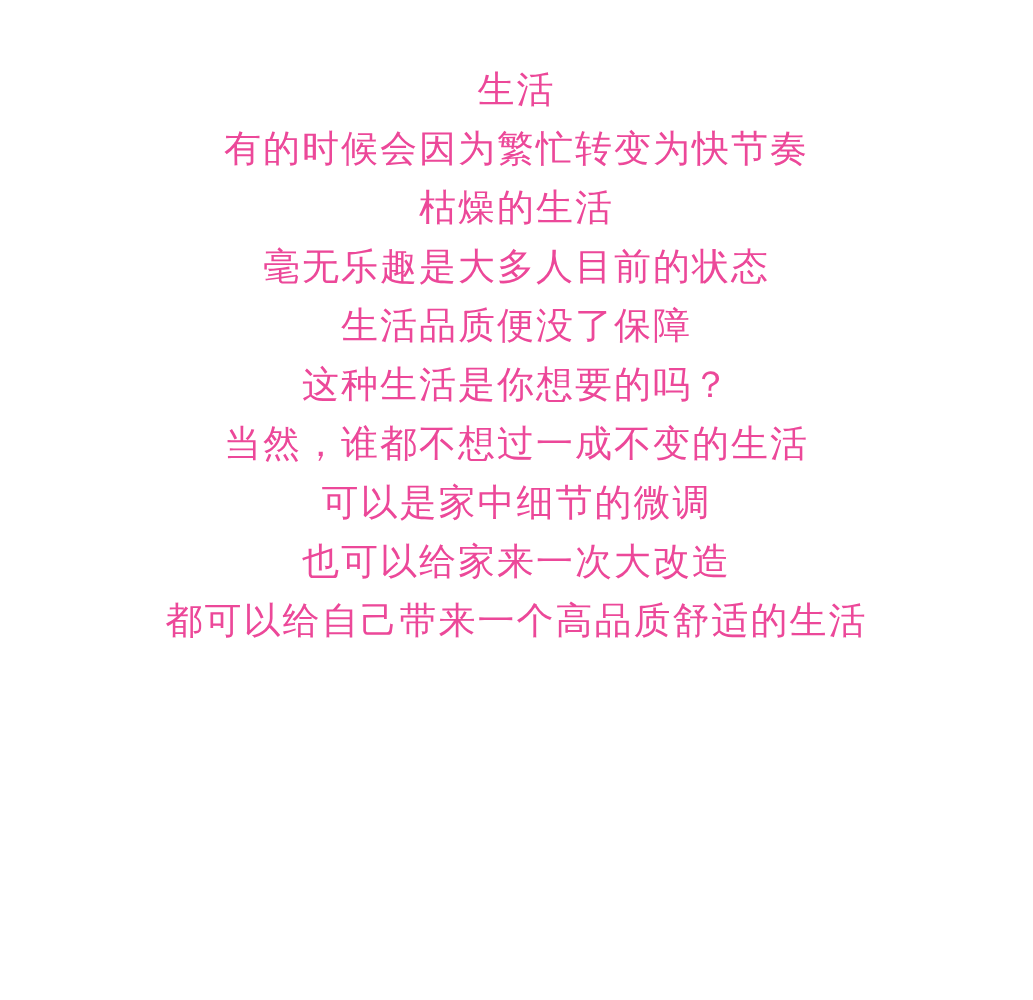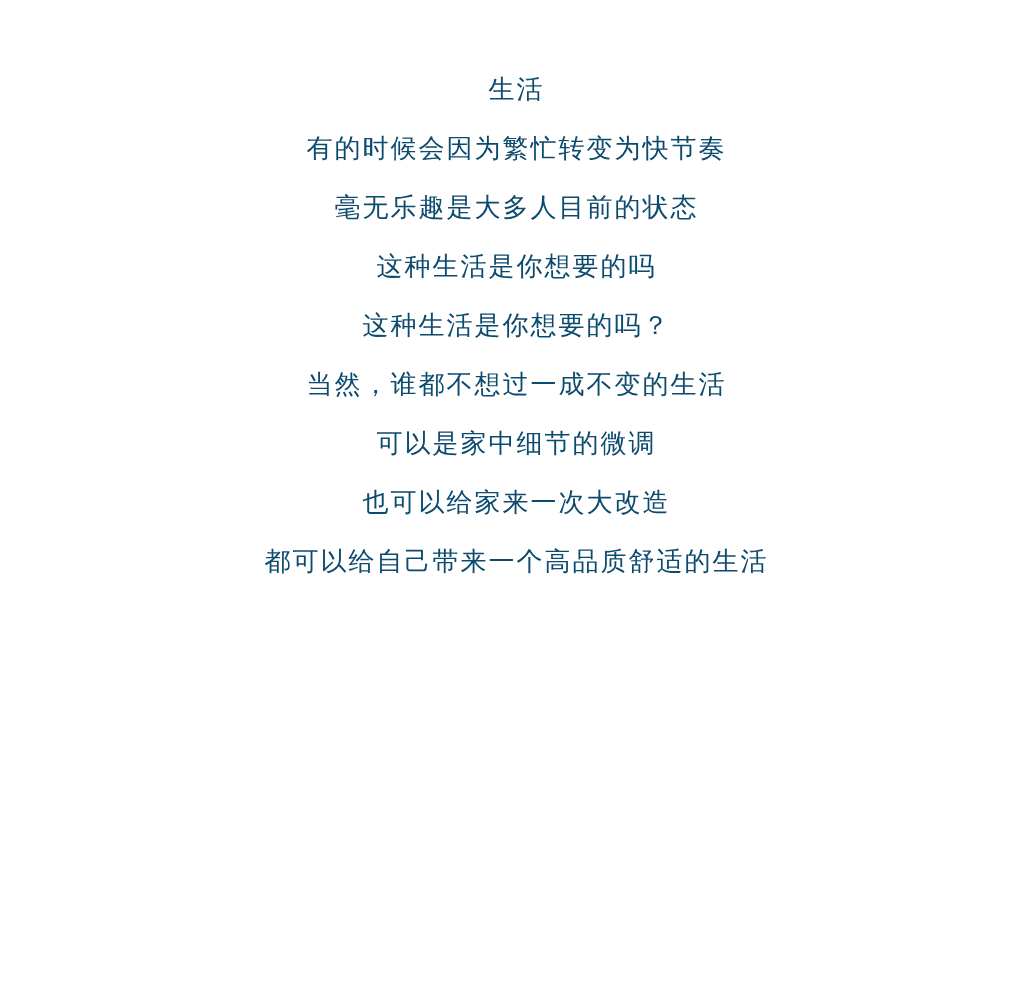--- a/index.html
+++ b/index.html
@@ -24,36 +24,37 @@
     align-items: center;
   }
   .poem {
     width: 100%;
     display: flex;
     flex-direction: column;
     align-items: center;
   }
   .line {
     text-align: center;
-    font-size: 26px;
+    font-size: 37px;
     line-height: 59px;
     letter-spacing: 2px;
-    color: #0c4a6e;
+    color: #ec4899;
     white-space: nowrap;
     font-weight: 400;
   }
 </style>
 </head>
 <body>
 
 <div class="page">
   <div class="poem">
     <div class="line">生活</div>
     <div class="line">有的时候会因为繁忙转变为快节奏</div>
+    <div class="line">枯燥的生活</div>
     <div class="line">毫无乐趣是大多人目前的状态</div>
-    <div class="line">这种生活是你想要的吗</div>
+    <div class="line">生活品质便没了保障</div>
     <div class="line">这种生活是你想要的吗？</div>
     <div class="line">当然，谁都不想过一成不变的生活</div>
     <div class="line">可以是家中细节的微调</div>
     <div class="line">也可以给家来一次大改造</div>
     <div class="line">都可以给自己带来一个高品质舒适的生活</div>
   </div>
 </div>
 
 </body></html>

